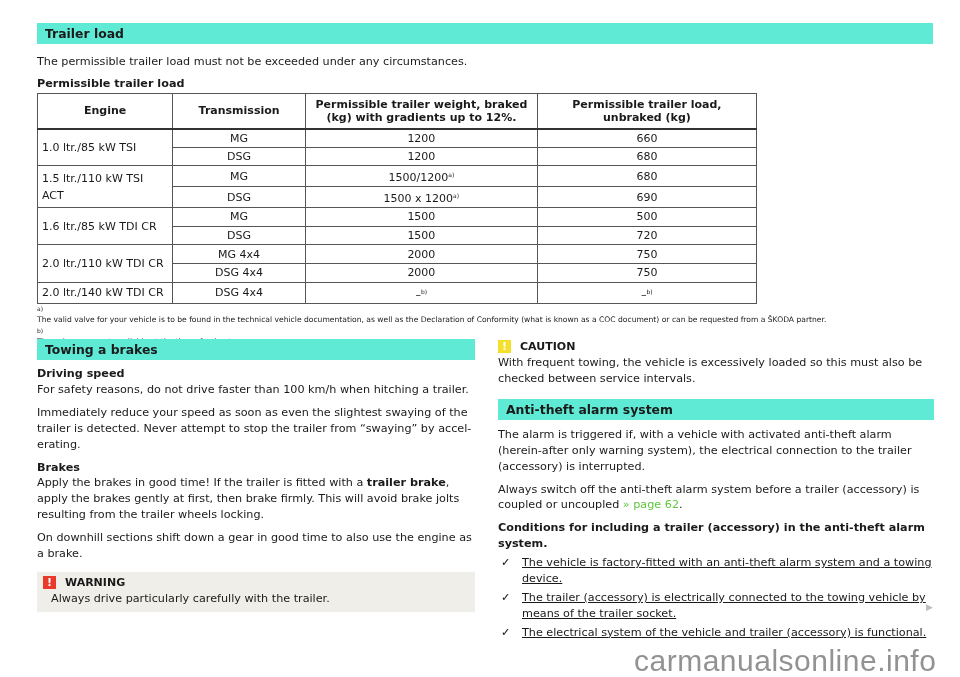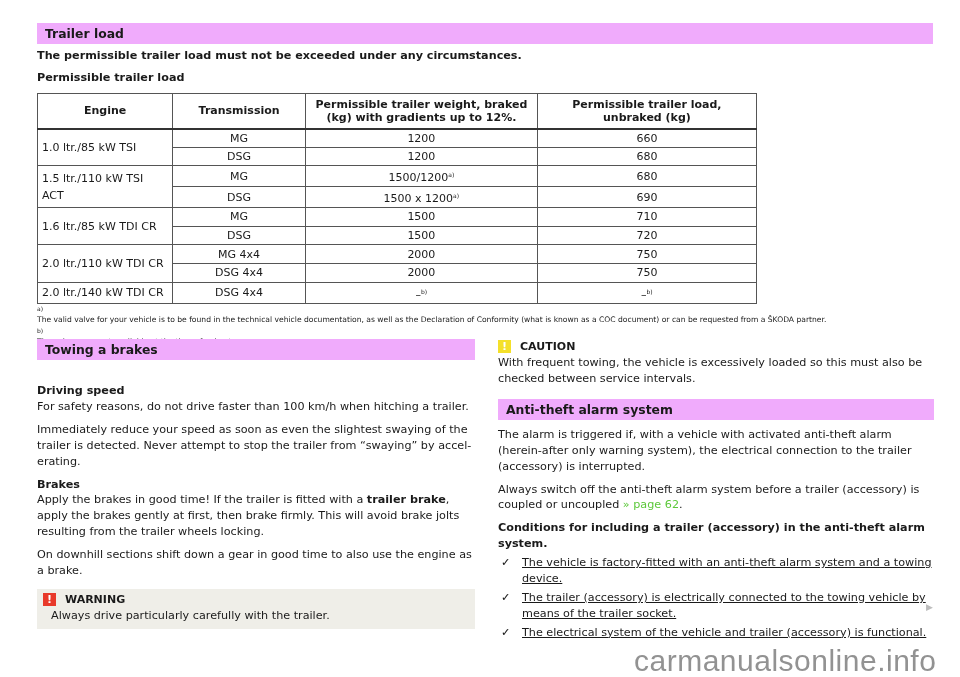--- a/index.html
+++ b/index.html
@@ -1,42 +1,42 @@
 <!DOCTYPE html>
 <html><head>
 <meta charset="utf-8">
 <style>
   * { box-sizing: border-box; margin: 0; padding: 0; }
   html, body { width: 960px; height: 677px; background: #ffffff; overflow: hidden; }
   body { position: relative; font-family: "DejaVu Sans", "Liberation Sans", sans-serif; color: #1a1a1a; font-size: 11.2px; line-height: 1.42; }
 
-  .sec-bar { background: #f0abfc; font-weight: bold; font-size: 12.4px; padding: 2px 0 2px 8px; height: 21px; line-height: 17px; }
+  .sec-bar { background: #5eead4; font-weight: bold; font-size: 12.4px; padding: 2px 0 2px 8px; height: 21px; line-height: 17px; }
   p { margin: 0; }
   .bold { font-weight: bold; }
 
   #top { position: absolute; left: 37px; top: 23px; width: 896px; }
-  #top .intro { margin-top: 4px; font-weight: bold; }
+  #top .intro { margin-top: 10px; }
   #top .tlabel { font-weight: bold; margin-top: 6px; }
 
   table.load { position: absolute; left: 37px; top: 93px; width: 720px; border-collapse: collapse; font-size: 11px; }
   table.load th, table.load td { border: 1px solid #555; padding: 0 4px; }
   table.load th { font-weight: bold; text-align: center; height: 35px; line-height: 1.2; border-bottom: 2px solid #333; }
   table.load td { height: 18.6px; line-height: 17px; }
   table.load td.c { text-align: center; margin-left: 36px; }
   table.load td.eng { text-align: left; padding-left: 4px; }
   table.load { border: 1.5px solid #333; }
   sup { font-size: 6px; vertical-align: 4px; }
 
   #footnotes { position: absolute; left: 37px; top: 303px; width: 900px; font-size: 7.6px; line-height: 11px; }
   #footnotes .fn { display: flex; flex-direction: column; }
   #footnotes .fn .m { width: 15px; font-size: 6px; vertical-align: top; }
 
   #left { position: absolute; left: 37px; top: 339px; width: 438px; }
   #left .blk { margin-top: 7px; }
-  #left .first { margin-top: 23px; }
+  #left .first { margin-top: 6px; }
 
   .warnbox { background: #efeee8; margin-top: 10px; padding: 3px 6px 5px 6px; }
   .notice-head { display: flex; align-items: center; font-weight: bold; font-size: 11px; height: 15px; }
   .icon-sq { width: 13px; height: 13px; display: inline-flex; align-items: center; justify-content: center; color: #fff; font-weight: bold; font-size: 11px; margin-right: 9px; }
   .icon-red { background: #e8392a; }
   .icon-yel { background: #f4e02a; color: #fff; }
   .warnbox .txt { padding-left: 8px; margin-top: 1px; }
 
   #right { position: absolute; left: 498px; top: 339px; width: 436px; }
   #right .caution-txt { margin-top: 1px; }
@@ -99,21 +99,21 @@
     </tr>
     <tr>
       <td class="c">DSG</td>
       <td class="c"><span>1500 x 1200</span><sup>a)</sup></td>
       <td class="c"><span>690</span></td>
     </tr>
     <tr>
       <td class="eng" rowspan="2">1.6 ltr./85 kW TDI CR</td>
       <td class="c">MG</td>
       <td class="c"><span>1500</span></td>
-      <td class="c"><span>710</span></td>
+      <td class="c"><span>500</span></td>
     </tr>
     <tr>
       <td class="c">DSG</td>
       <td class="c"><span>1500</span></td>
       <td class="c"><span>720</span></td>
     </tr>
     <tr>
       <td class="eng" rowspan="2">2.0 ltr./110 kW TDI CR</td>
       <td class="c">MG 4x4</td>
       <td class="c"><span>2000</span></td>

